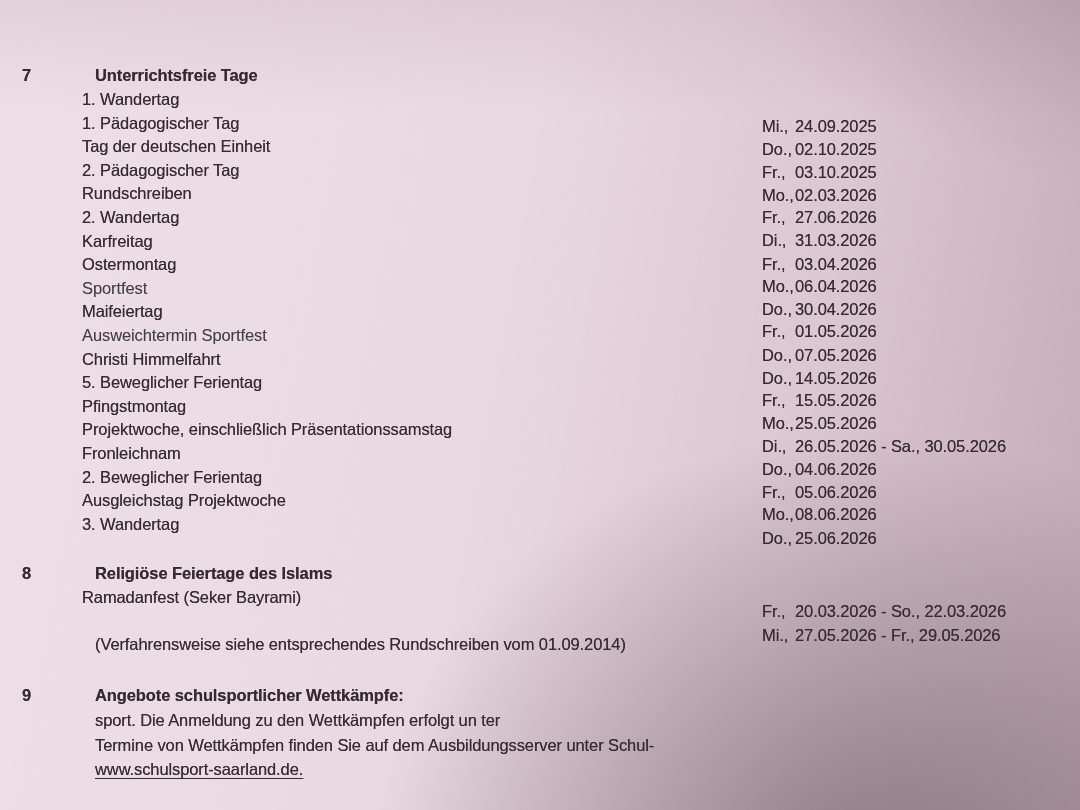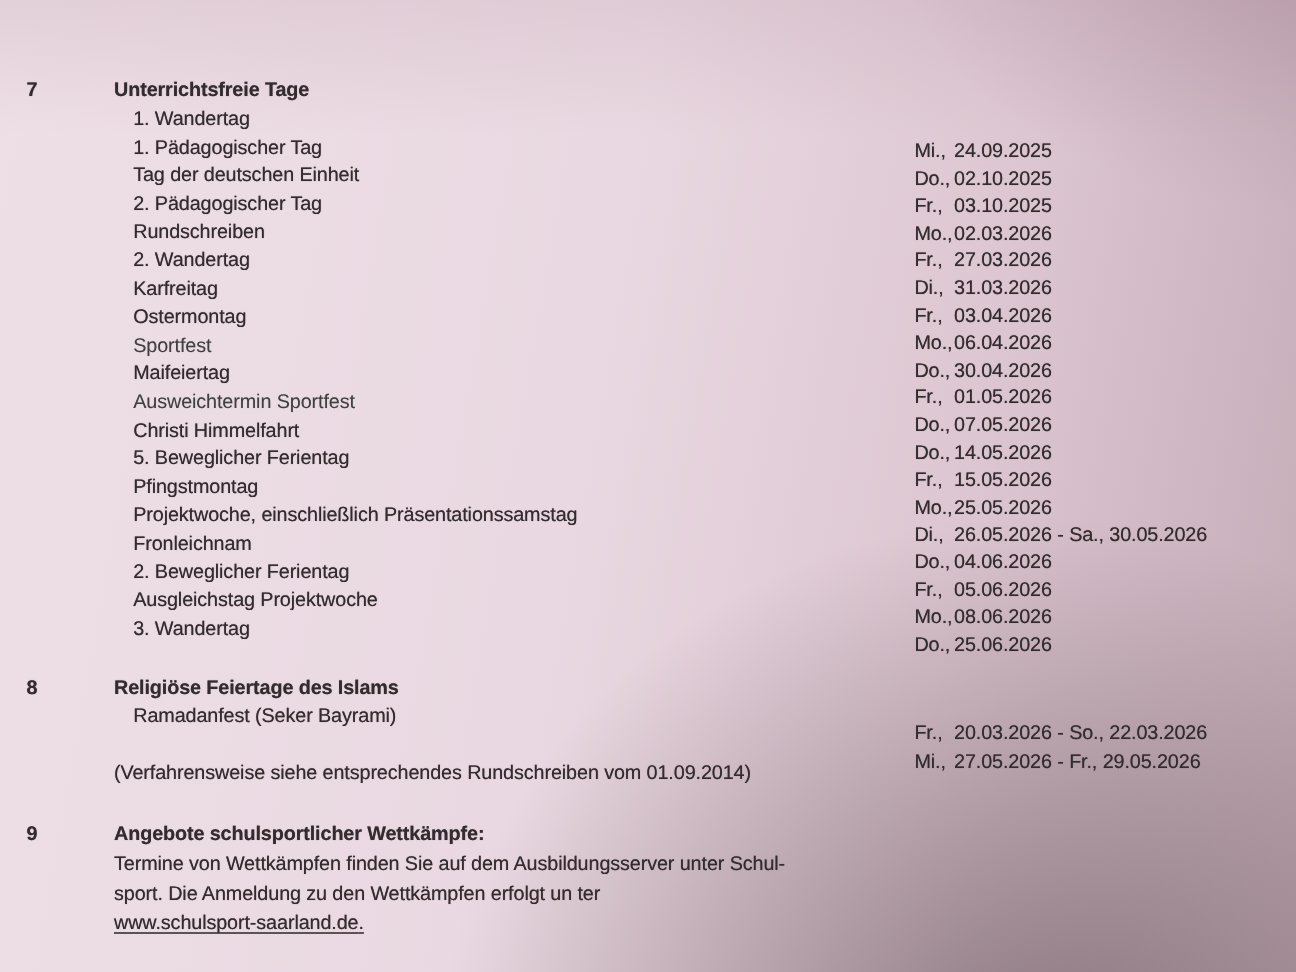--- a/index.html
+++ b/index.html
@@ -12,21 +12,21 @@
       linear-gradient(to bottom, rgba(168,132,148,0.16) 0%, rgba(168,132,148,0) 14%),
       linear-gradient(100deg, #eedfe6 0%, #e9d8e1 45%, #dcc6d1 72%, #c3abb6 100%);
   }
   .paper{position:absolute;inset:0;color:#332b2e;font-size:16.5px;letter-spacing:-0.1px;
          text-shadow:0 0 0.6px rgba(51,43,46,0.7);}
   .section{position:absolute;left:0;width:1080px;}
   .secnum{position:absolute;left:22px;top:0;font-weight:bold;line-height:24px;}
   .sectitle{position:absolute;left:95px;top:0;margin:0;font-size:16.5px;font-weight:bold;line-height:24px;}
   .rows{position:absolute;left:0;top:25px;width:1080px;}
   .row{position:relative;height:23.6px;}
-  .row .label{position:absolute;left:111px;top:0;line-height:23.6px;white-space:nowrap;}
+  .row .label{position:absolute;left:82px;top:0;line-height:23.6px;white-space:nowrap;}
   .row .date{position:absolute;left:762px;top:16px;line-height:23.6px;white-space:nowrap;display:flex;}
   .row .day{display:inline-block;width:33px;}
   .row.muted .label{color:#404040;text-shadow:0 0 0.6px rgba(145,139,142,0.6);}
   .note-row{height:23.6px;position:relative;}
   .pbody{position:absolute;left:95px;top:25px;width:900px;}
   .pline{line-height:24.7px;white-space:nowrap;}
   .link{text-decoration:underline;text-underline-offset:3px;}
   
   #sec7 .row:nth-child(1) .date{transform:translateY(11px)}
   #sec7 .row:nth-child(2) .date{transform:translateY(10.2px)}
@@ -86,21 +86,21 @@
           <span class="label">2. Pädagogischer Tag</span>
           <span class="date">
             <span class="day">Mo.,</span>
             <span class="num">02.03.2026</span>
           </span>
         </div>
       <div class="row">
           <span class="label">Rundschreiben</span>
           <span class="date">
             <span class="day">Fr.,</span>
-            <span class="num">27.03.2026</span>
+            <span class="num">27.06.2026</span>
           </span>
         </div>
       <div class="row">
           <span class="label">2. Wandertag</span>
           <span class="date">
             <span class="day">Di.,</span>
             <span class="num">31.03.2026</span>
           </span>
         </div>
       <div class="row">
@@ -217,19 +217,19 @@
       <div class="note-row">
           <span class="label" style="position:absolute;left:95px;line-height:23.6px;white-space:nowrap;">(Verfahrensweise siehe entsprechendes Rundschreiben vom 01.09.2014)</span>
         </div>
     </div>
   </div>
 
   <div class="section" id="sec9">
     <span class="secnum">9</span>
     <h2 class="sectitle">Angebote schulsportlicher Wettkämpfe:</h2>
     <div class="pbody">
+      <div class="pline">sport. Die Anmeldung zu den Wettkämpfen erfolgt un ter</div>
       <div class="pline">Termine von Wettkämpfen finden Sie auf dem Ausbildungsserver unter Schul-</div>
-      <div class="pline">sport. Die Anmeldung zu den Wettkämpfen erfolgt un ter</div>
       <div class="pline"><span class="link"><span>www.schulsport-saarland.de</span><span>.</span></span></div>
     </div>
   </div>
 
 </div>
 
 </body></html>

